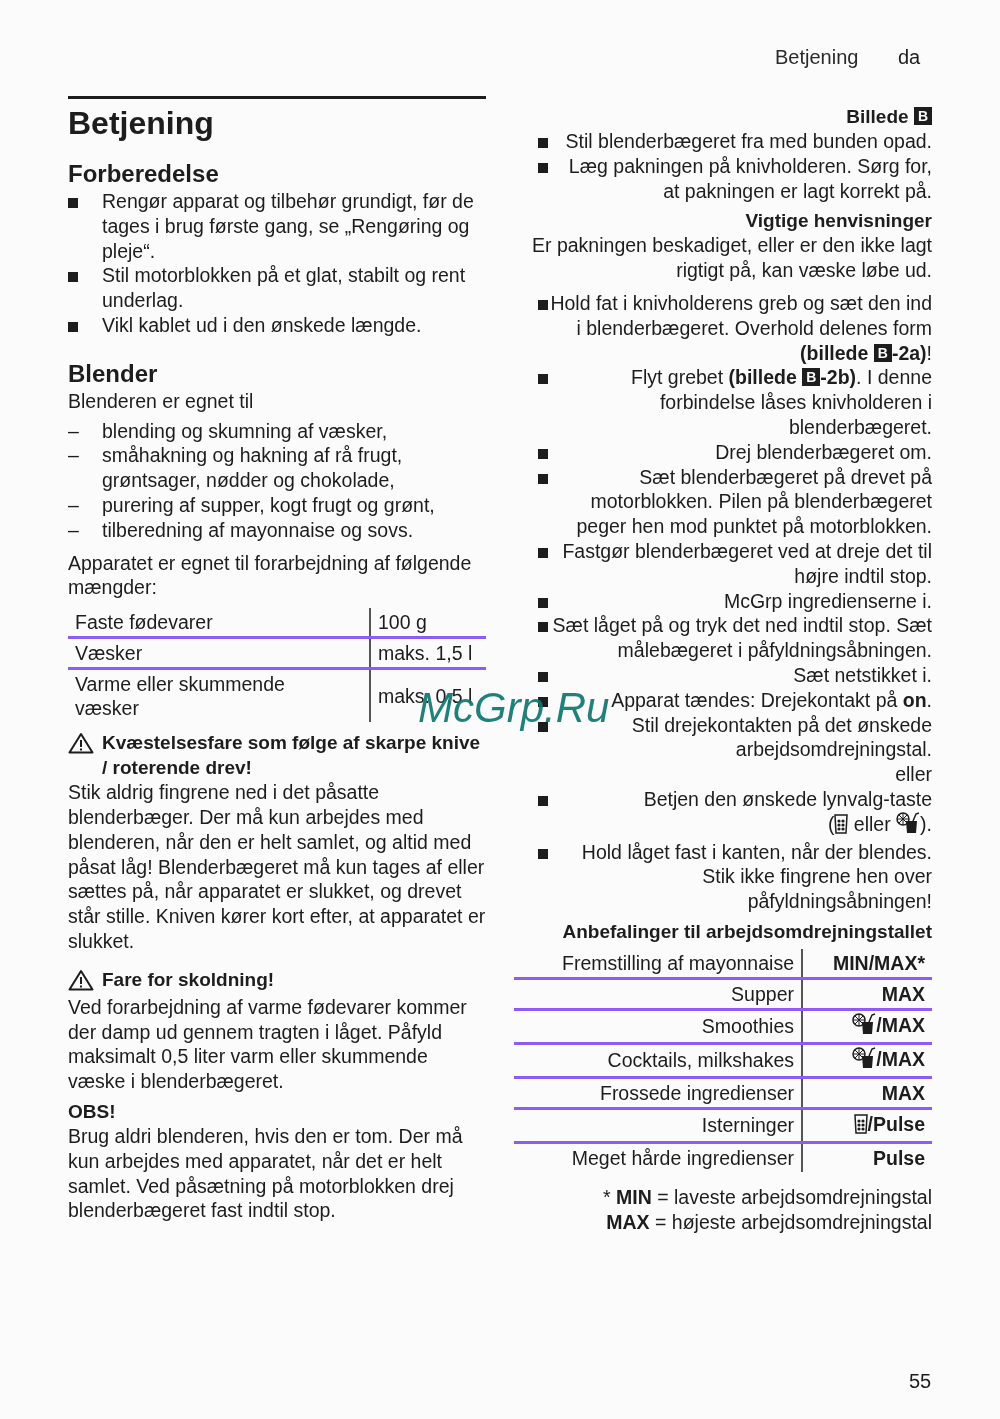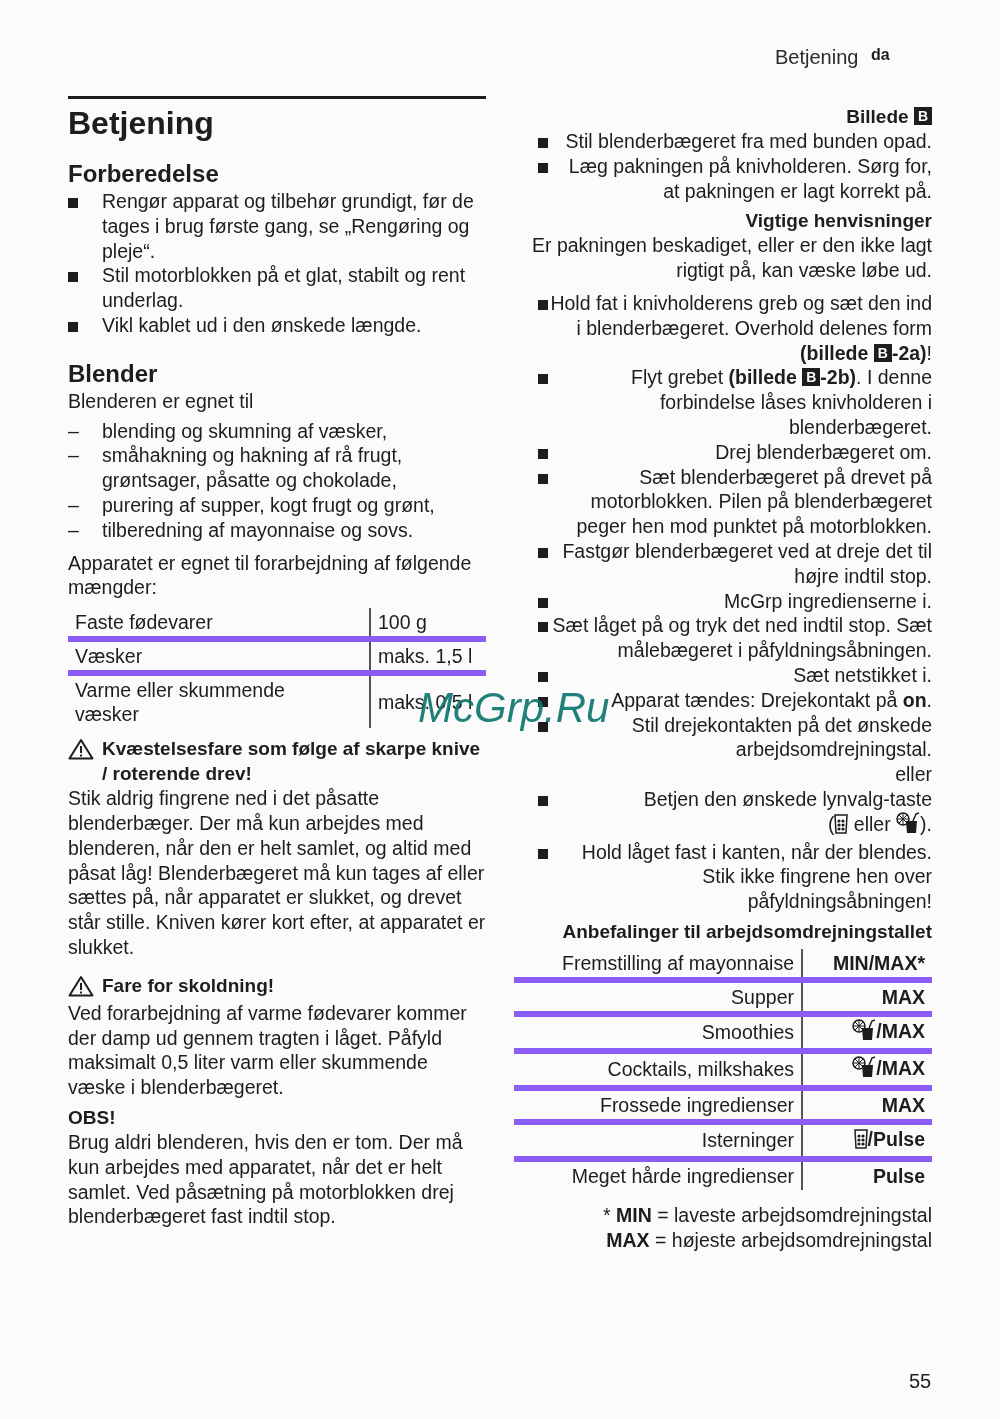--- a/index.html
+++ b/index.html
@@ -1,37 +1,37 @@
 <!DOCTYPE html>
 <html><head>
 <meta charset="utf-8">
 <style>
   * { box-sizing: border-box; margin: 0; padding: 0; }
   html, body { width: 1000px; height: 1419px; background: #fbfbfb; }
   body { font-family: "Liberation Sans", sans-serif; color: #1d1d1d; position: relative; overflow: hidden; }
   .header { position: absolute; top: 46px; left: 0; width: 1000px; height: 28px; }
   .header .section { position: absolute; left: 775px; top: 0; font-size: 20px; color: #2a2a2a; }
-  .header .lang { position: absolute; left: 871px; top: 0; font-size: 16px; font-weight: bold; }
+  .header .lang { position: absolute; left: 898px; top: 0; font-size: 20px; font-weight: normal; }
   .col { position: absolute; top: 96px; }
   .col-left { left: 68px; width: 418px; }
   .col-right { left: 514px; width: 418px; top: 104px; text-align: right; }
   .rule { border-top: 3px solid #1d1d1d; width: 418px; margin-bottom: 4px; }
   h1 { font-size: 32px; font-weight: bold; line-height: 40px; margin-bottom: 2px; }
   h2 { font-size: 24px; font-weight: bold; line-height: 30px; margin-top: 16px; }
   h3 { font-size: 19px; font-weight: bold; line-height: 25px; }
   p, li { font-size: 19.5px; line-height: 24.8px; }
   ul { list-style: none; }
   li { position: relative; padding-left: 34px; }
   li .marker { position: absolute; left: 0; top: 0; width: 34px; }
   .sq { display: inline-block; width: 10px; height: 10px; background: #1d1d1d; margin-top: 9px; }
   .gap { height: 8px; }
   .gap-s { height: 5px; }
   table { border-collapse: collapse; width: 418px; font-size: 19.5px; }
   td { line-height: 24px; padding: 2px 7px; vertical-align: middle; }
-  tr + tr td { border-top: 6px solid #8b5cf6; }
+  tr + tr td { border-top: 3px solid #8b5cf6; }
   td.c2 { border-left: 2px solid #555; }
   .bold { font-weight: bold; padding-left: 20px; }
   .warn { display: flex; align-items: flex-start; }
   .warn .icon { width: 34px; flex: none; padding-top: 2px; }
   .billede-box { display: inline-block; border: 2px solid #1d1d1d; font-size: 14px; line-height: 14px; padding: 0 2px; font-weight: bold; vertical-align: 2px; background: #1d1d1d; color: #fbfbfb; }
   .glass-icon, .cocktail-icon { display: inline-block; vertical-align: -3px; }
   .footnote p { padding-left: 14px; text-indent: -14px; }
   .page-num { position: absolute; left: 909px; top: 1370px; font-size: 20px; }
   .watermark { position: absolute; left: 418px; top: 684px; font-size: 42px; font-style: italic; color: #0f766e; opacity: 0.92; letter-spacing: 0px; text-align: center; }
 </style>
@@ -53,21 +53,21 @@
     <li><span class="marker"><span class="sq"></span></span><span>Stil motorblokken på et glat, stabilt og rent underlag.</span></li>
     <li><span class="marker"><span class="sq"></span></span><span>Vikl kablet ud i den ønskede længde.</span></li>
   </ul>
   <div class="gap-s"></div>
 
   <h2>Blender</h2>
   <p>Blenderen er egnet til</p>
   <div class="gap-s"></div>
   <ul>
     <li><span class="marker">–</span><span>blending og skumning af væsker,</span></li>
-    <li><span class="marker">–</span><span>småhakning og hakning af rå frugt, grøntsager, påsatte og chokolade,</span></li>
+    <li><span class="marker">–</span><span>småhakning og hakning af rå frugt, grøntsager, nødder og chokolade,</span></li>
     <li><span class="marker">–</span><span>purering af supper, kogt frugt og grønt,</span></li>
     <li><span class="marker">–</span><span>tilberedning af mayonnaise og sovs.</span></li>
   </ul>
   <div class="gap"></div>
   <p>Apparatet er egnet til forarbejdning af følgende mængder:</p>
   <div class="gap"></div>
   <table>
     <tbody>
         <tr>
       <td style="width:302px">Faste fødevarer</td>

